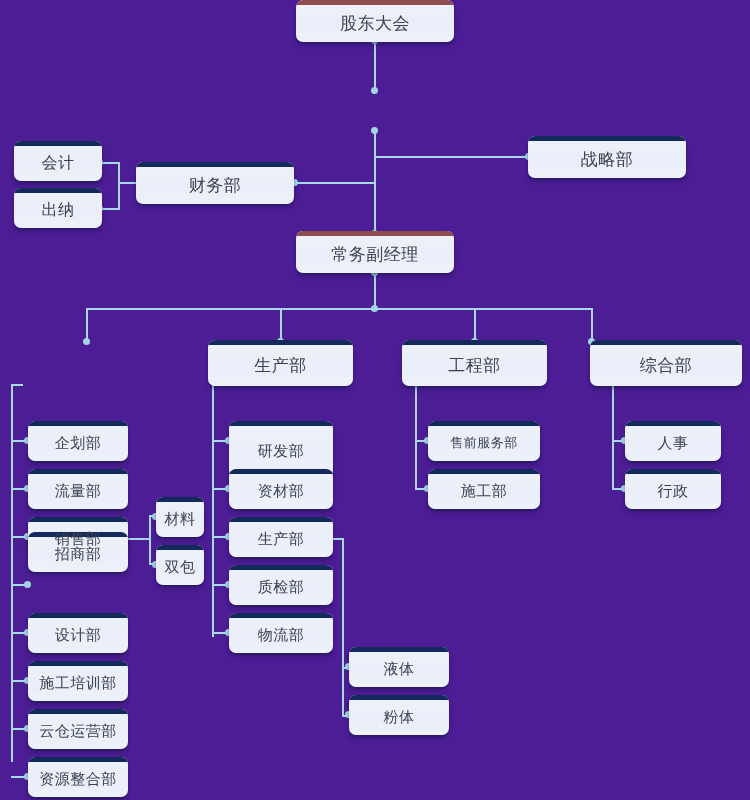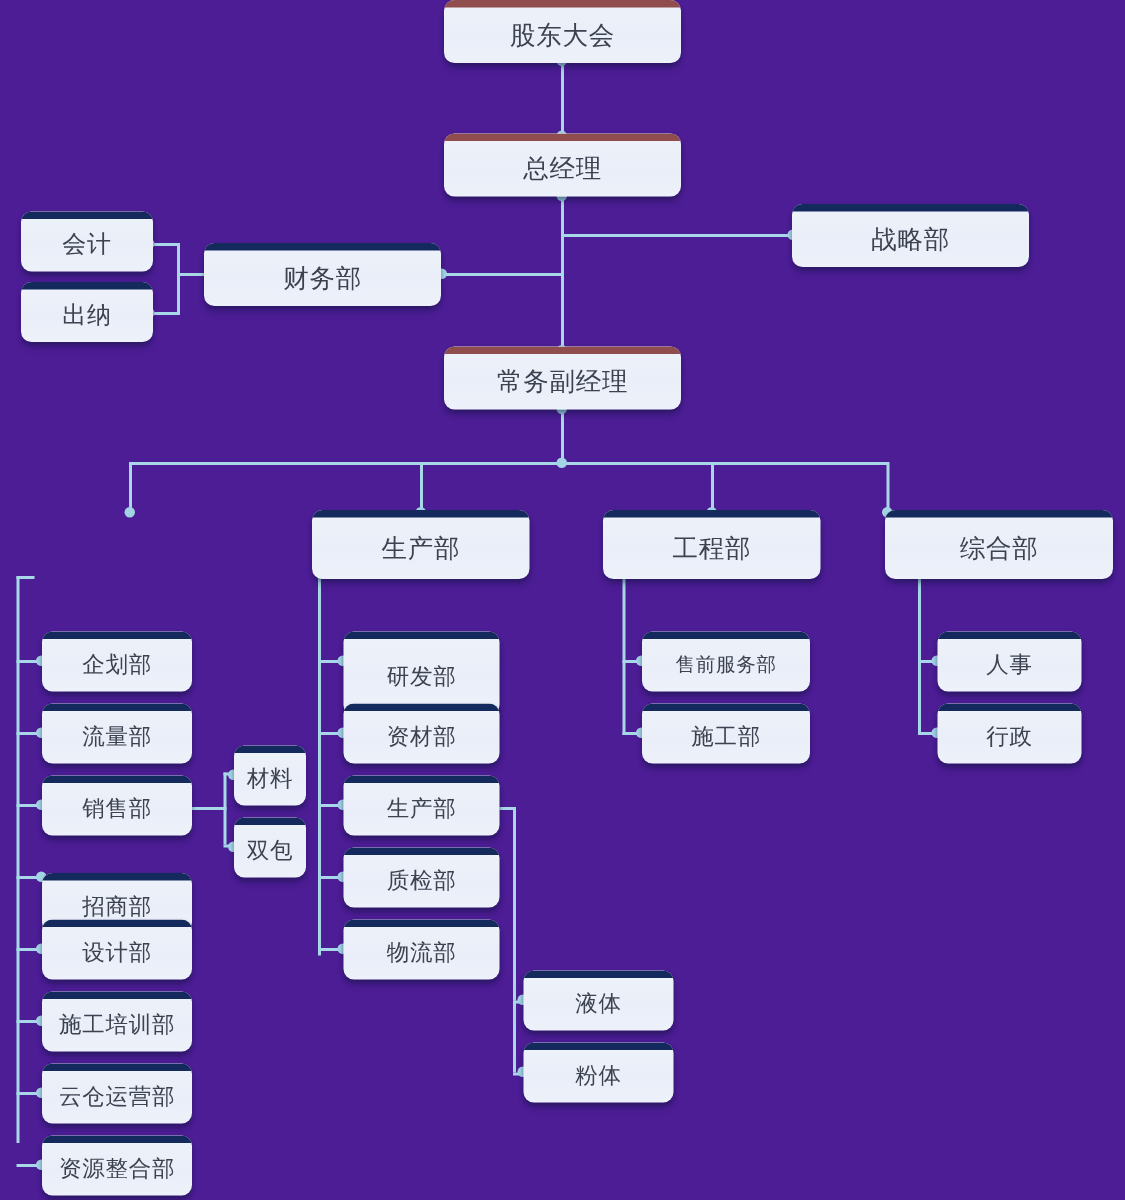--- a/index.html
+++ b/index.html
@@ -126,24 +126,20 @@
   <div class="ln h" style="left:342px; top:667px; width:12px;"></div>
   <div class="ln h" style="left:342px; top:715px; width:12px;"></div>
   <div class="dot" style="left:350px; top:664px;"></div>
   <div class="dot" style="left:350px; top:712px;"></div>
 
   <div class="node maroon" style="left:296px; top:0px; width:158px; height:42px; font-size:17px;">
     <span class="cap"></span>
     <span class="lbl">股东大会</span>
   </div>
 
-  <div class="node maroon" style="left:296px; top:89px; width:158px; height:42px; font-size:17px;">
-    <span class="cap"></span>
-    <span class="lbl">总经理</span>
-  </div>
 
   <div class="node navy" style="left:528px; top:136px; width:158px; height:42px; font-size:17px;">
     <span class="cap"></span>
     <span class="lbl">战略部</span>
   </div>
 
   <div class="node navy" style="left:136px; top:162px; width:158px; height:42px; font-size:17px;">
     <span class="cap"></span>
     <span class="lbl">财务部</span>
   </div>
@@ -193,21 +189,21 @@
         <span class="lbl">流量部</span>
       </div>
       <div class="ln h" style="left: 11px; top: 536px; width: 17px;"></div>
       <div class="dot" style="left: 24px; top: 533px;"></div>
       <div class="node navy" style="left: 28px; top: 517px; width: 100px; height: 40px; font-size: 15px;">
         <span class="cap"></span>
         <span class="lbl">销售部</span>
       </div>
       <div class="ln h" style="left: 11px; top: 584px; width: 17px;"></div>
       <div class="dot" style="left: 24px; top: 581px;"></div>
-      <div class="node navy" style="left: 28px; top: 582px; width: 100px; height: 40px; font-size: 15px;">
+      <div class="node navy" style="left: 28px; top: 532px; width: 100px; height: 40px; font-size: 15px;">
         <span class="cap"></span>
         <span class="lbl">招商部</span>
       </div>
       <div class="ln h" style="left: 11px; top: 632px; width: 17px;"></div>
       <div class="dot" style="left: 24px; top: 629px;"></div>
       <div class="node navy" style="left: 28px; top: 613px; width: 100px; height: 40px; font-size: 15px;">
         <span class="cap"></span>
         <span class="lbl">设计部</span>
       </div>
       <div class="ln h" style="left: 11px; top: 680px; width: 17px;"></div>

